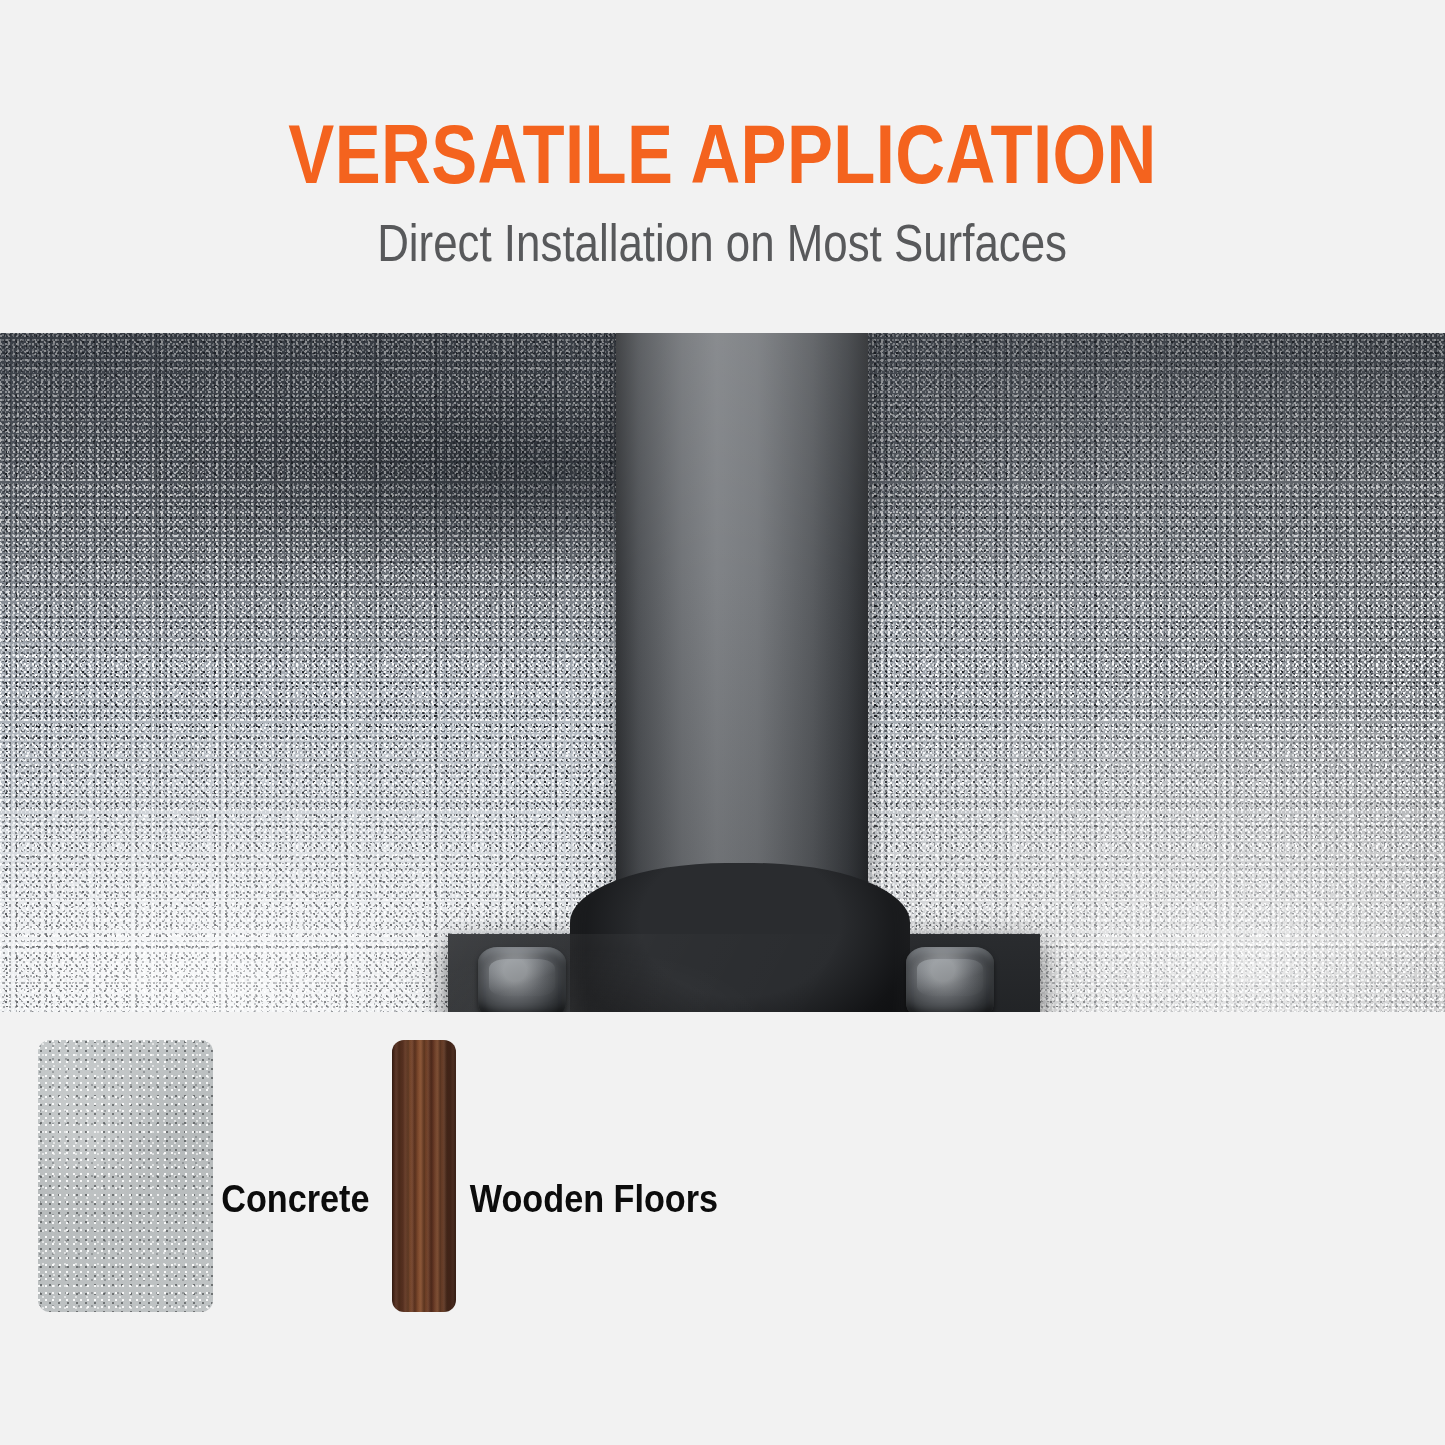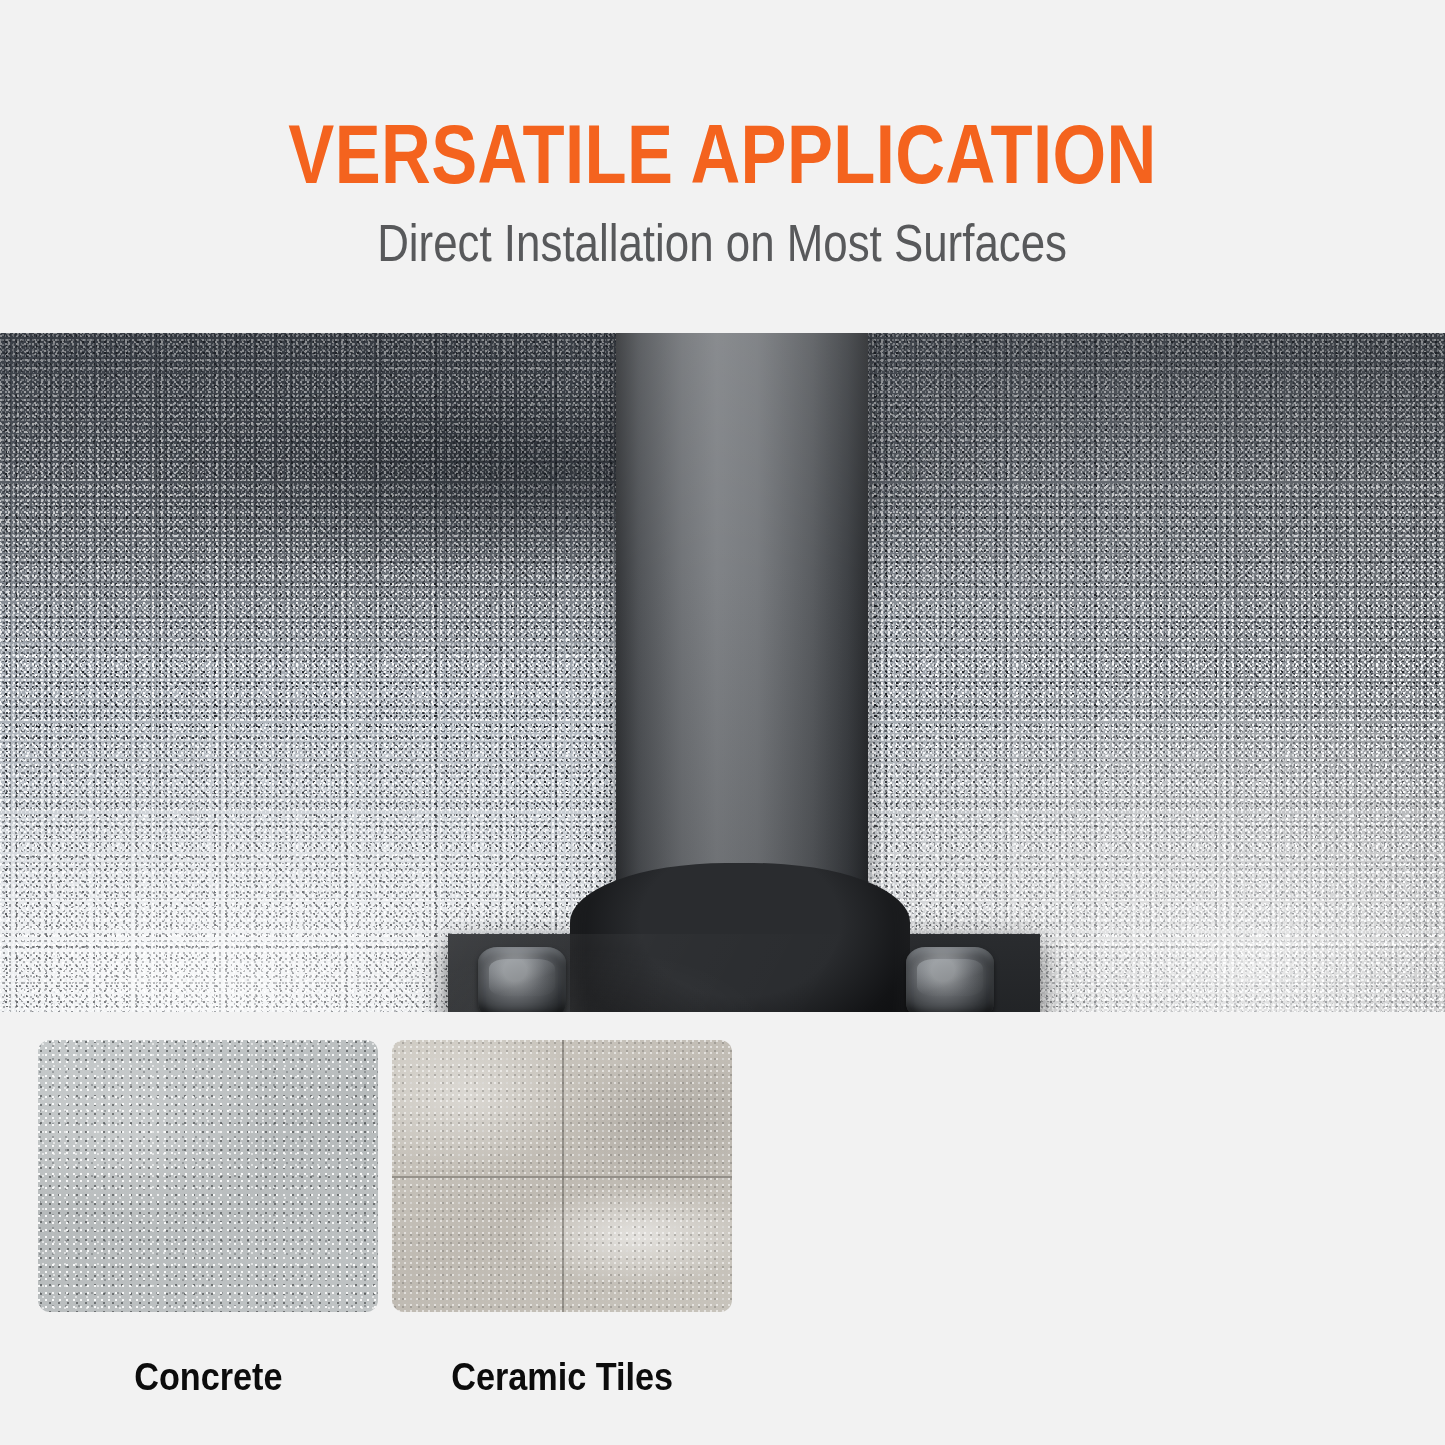--- a/index.html
+++ b/index.html
@@ -228,21 +228,20 @@
     position: absolute;
     left: 38px;
     top: 28px;
     width: 1369px;
     display: flex;
     gap: 14px;
   }
   .swatch-cell {
     width: 340px;
     display: flex;
-    flex-direction: column;
     align-items: center;
   }
   .swatch {
     width: 340px;
     height: 272px;
     border-radius: 12px;
     overflow: hidden;
     position: relative;
   }
   .swatch-label {
@@ -359,26 +358,23 @@
   </div>
 
   <div class="swatch-strip">
     <div class="swatch-row">
 
       <div class="swatch-cell">
         <div class="swatch tex-concrete"></div>
         <div class="swatch-label">Concrete</div>
       </div>
 
-
       <div class="swatch-cell">
-        <div class="swatch tex-tile">
-          <div class="grout-v"></div>
-          <div class="grout-h"></div>
-        </div>
-        <div class="swatch-label">Ceramic Tiles</div>
+        <div class="swatch tex-wood"></div>
+        <div class="swatch-label">Wooden Floors</div>
       </div>
+
 
 
     </div>
   </div>
 
 </div>
 
 </body></html>

